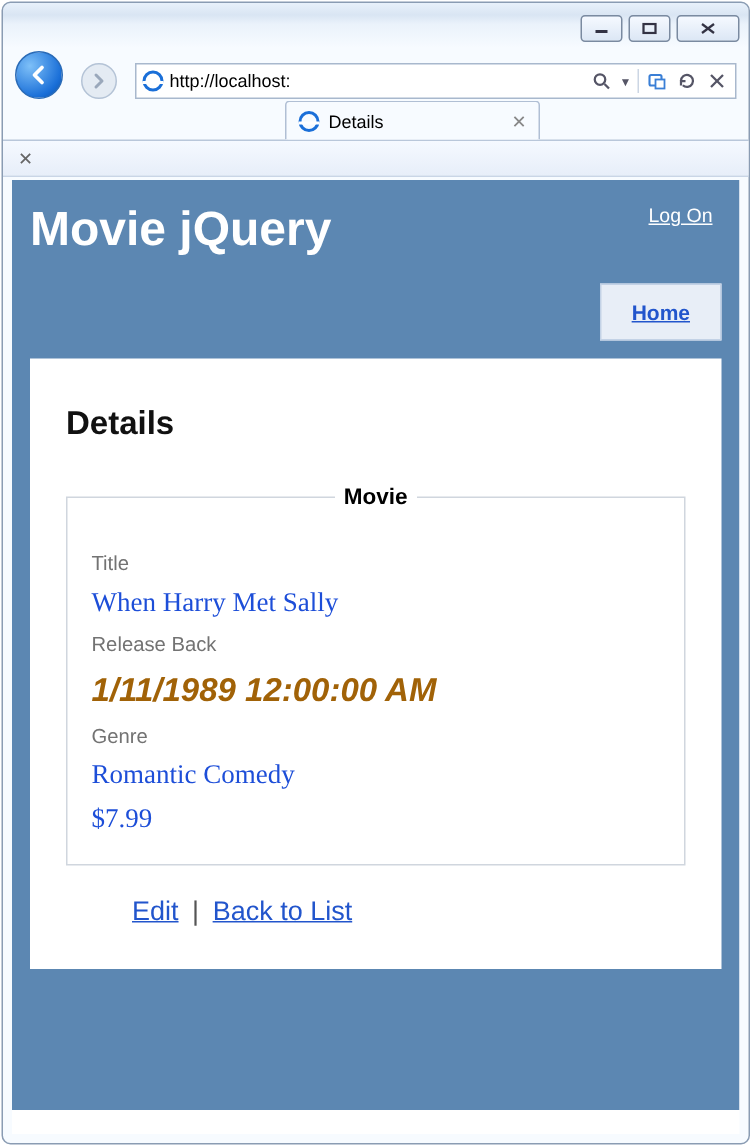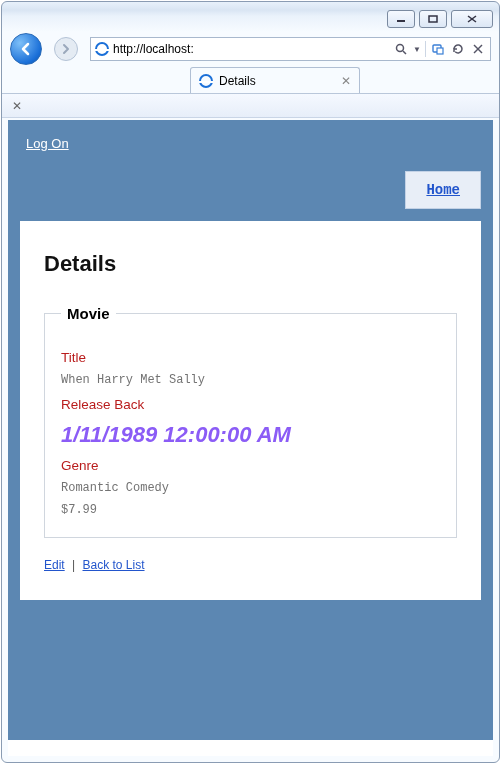--- a/index.html
+++ b/index.html
@@ -37,21 +37,21 @@
   display: flex; align-items: center; justify-content: center;
   font-size: 10px; color: #334;
 }
 .title-btn.close { width: 42px; }
 .title-btn svg { display:block; }
 
 
 .navrow {
   height: 34px;
   display: flex;
-  align-items: center;
+  align-items: flex-end;
   padding: 0 8px;
   gap: 12px;
 }
 .back-btn {
   width: 32px; height: 32px; border-radius: 50%;
   background: radial-gradient(circle at 30% 30%, #7ec0f8, #1a6fd8 70%, #0b4fa5);
   border: 1px solid #2a6bb7;
   display:flex; align-items:center; justify-content:center;
 }
 .fwd-btn {
@@ -152,21 +152,21 @@
   margin-top: 18px;
   margin-bottom: 12px;
 }
 .menutab {
   background:#e8eef7;
   border:1px solid #c3d2e6;
   color:#2255cc;
   font-weight:bold;
   font-size:14px;
   padding: 10px 20px;
-  font-family:Liberation Mono, monospace;
+  font-family:Liberation Sans, sans-serif;
 }
 .contentcard {
   background:#fff;
   padding: 30px 24px 28px 24px;
 }
 .contentcard h2 {
   font-size: 22px;
   font-family:"Trebuchet MS",sans-serif;
   margin-bottom: 28px;
   color:#111;
@@ -175,44 +175,46 @@
   border:1px solid #d0d6de;
   padding: 18px 16px 20px 16px;
   position:relative;
 }
 fieldset.movie legend {
   font-weight:bold;
   font-size:15px;
   padding: 0 6px;
   font-family:"Trebuchet MS",sans-serif;
   color:#000;
+  text-align:center;
 }
 .field-label {
-  color:#b91c1c;
+  color:#737373;
   font-size:13.5px;
   margin-top: 10px;
   font-family:"Trebuchet MS",sans-serif;
 }
 .field-value {
-  color:#737373;
-  font-size:12px;
+  color:#1d4ed8;
+  font-size:18px;
   margin-top: 8px;
-  font-family:Liberation Mono, monospace;
+  font-family:Liberation Serif, serif;
 }
 .release-value {
-  color: #8b5cf6;
+  color: #a16207;
   font-size: 22px;
   font-weight:bold;
   margin-top: 10px;
   font-family:"Trebuchet MS",sans-serif;
   font-style: italic;
 }
 .actions {
   margin-top: 20px;
-  font-size:12px;
+  font-size:18px;
+  margin-left:44px;
 }
 .actions a {
   color:#2255cc; text-decoration: underline;
 }
 .actions .sep { color:#555; padding:0 4px; }
 
 
 .viewport::-webkit-scrollbar { width:16px; }
 .viewport::-webkit-scrollbar-track { background:#eef3fa; }
 .viewport::-webkit-scrollbar-thumb { background:#c3d2e6; border:1px solid #a8b8cd; }
@@ -303,20 +305,21 @@
   </div>
 
   <div class="toolbar2">
     <span class="x">✕</span>
   </div>
 
   <div class="viewport">
     <div class="page">
 
       <div class="topbar">
+        <div class="site-title">Movie jQuery</div>
         <a href="#" class="logon">Log On</a>
       </div>
 
       <div class="menubar">
         <a href="#" class="menutab">Home</a>
       </div>
 
       <div class="contentcard">
         <h2>Details</h2>
 

